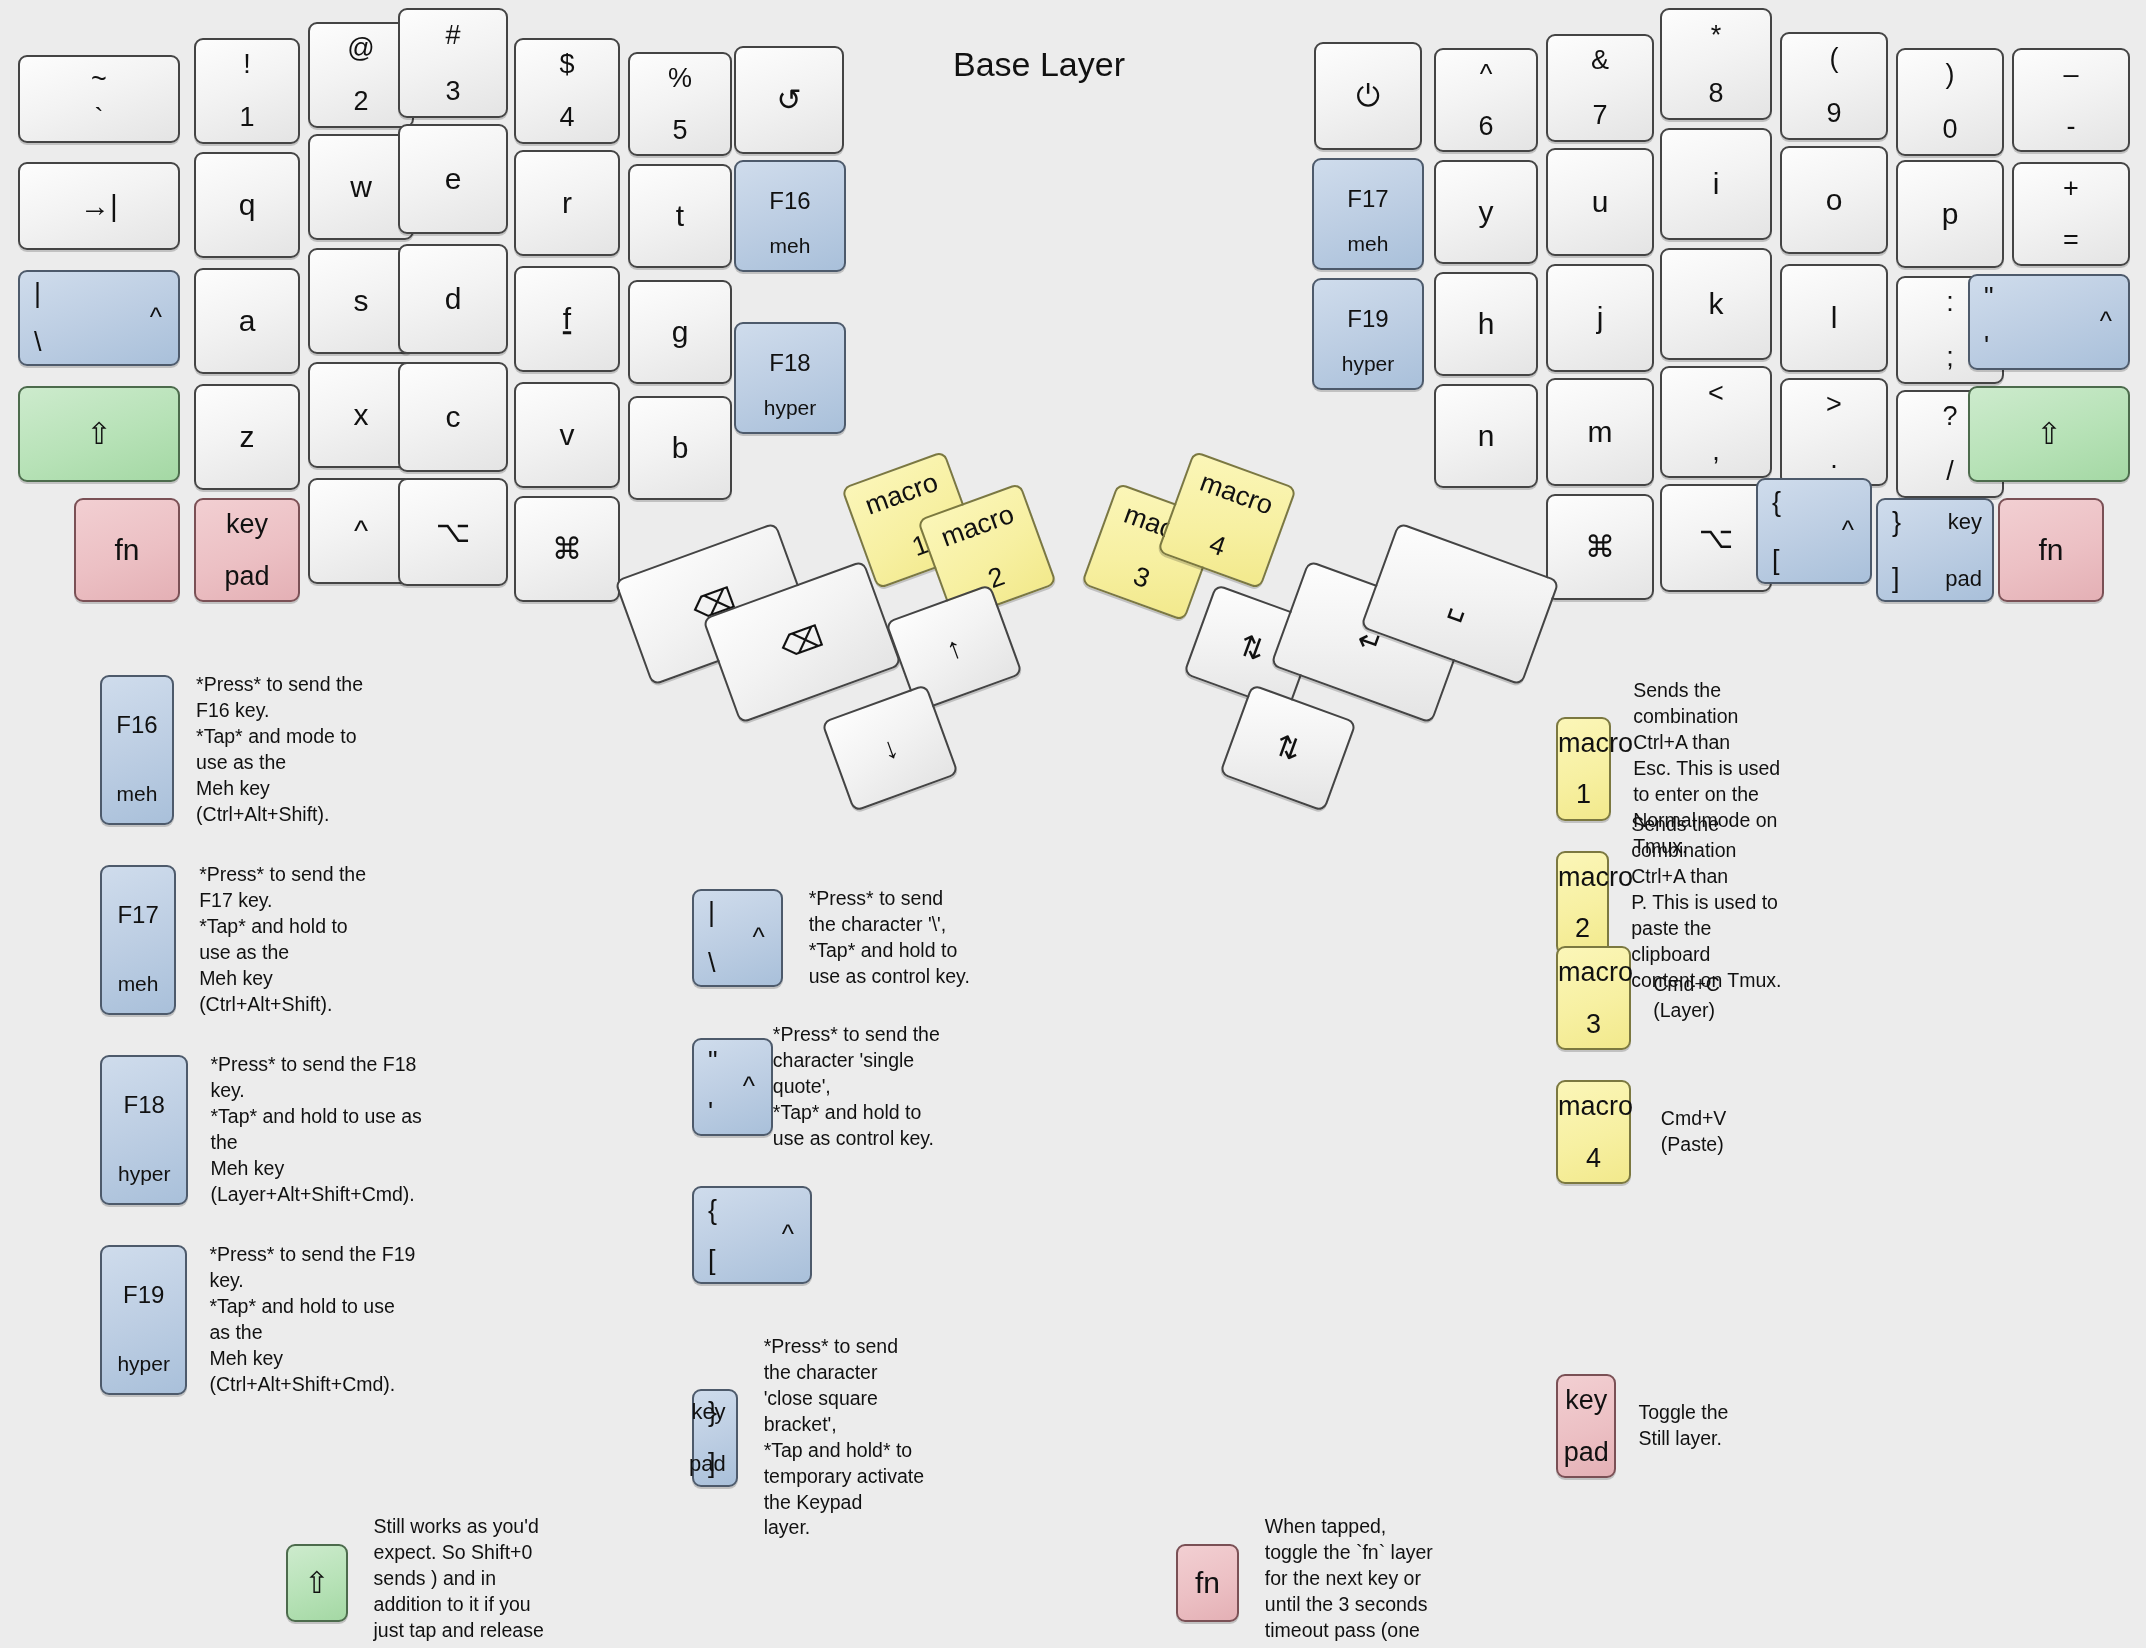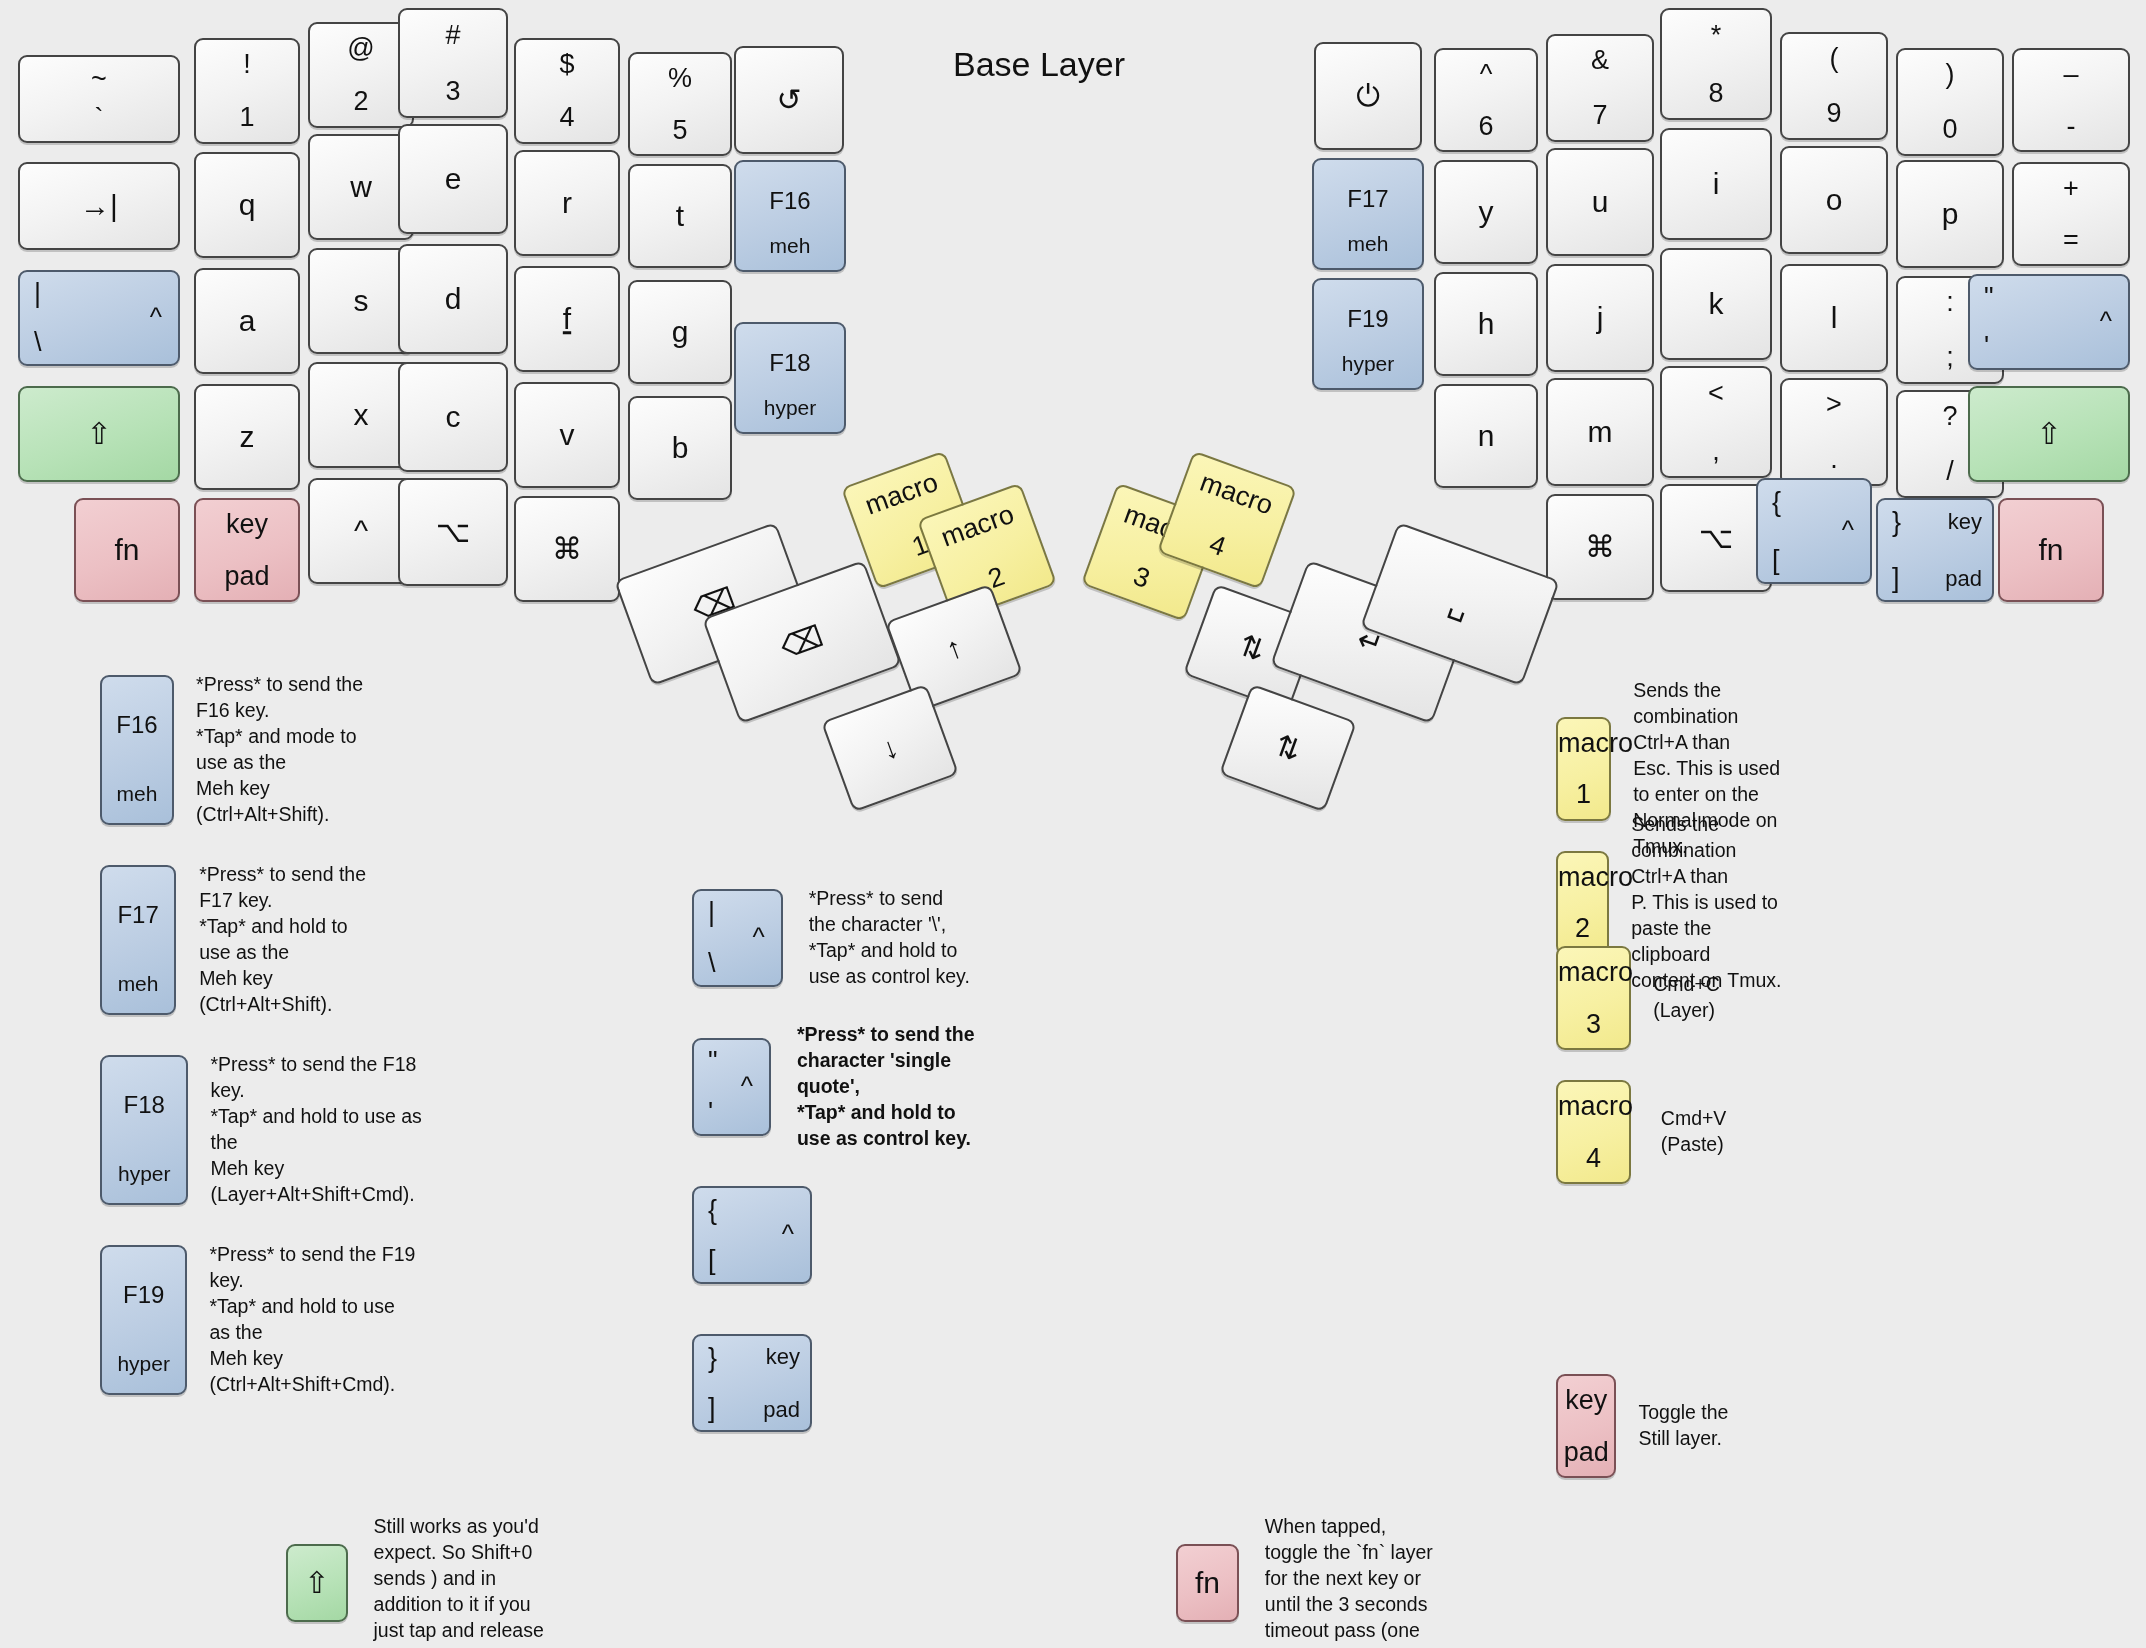--- a/index.html
+++ b/index.html
@@ -379,37 +379,40 @@
       </div>
       <div class="leg" style="position: relative; margin-left: 26px; max-width: 600px;">*Press* to send the character '\',
 *Tap* and hold to use as control key.</div>
     </div>
     <div style="position: absolute; left: 0px; top: 136px; display: flex; align-items: center;">
       <div class="key blue" style="width: 172px; height: 98px; position: relative;">
         <div class="lbl u" style="text-align: left; left: 14px; right: auto; top: 8%;">"</div>
         <div class="lbl d" style="text-align: left; left: 14px; right: auto; bottom: 8%;">'</div>
         <div class="lbl" style="top: 50%; transform: translateY(-50%); right: 16px; left: auto; text-align: right; font-size: 26px;">^</div>
       </div>
-      <div class="leg" style="position: relative; margin-left: 26px; max-width: 600px; font-weight: bold;">*Press* to send the character 'single quote',
+      <div class="leg" style="position: relative; max-width: 600px;">*Press* to send the character 'single quote',
 *Tap* and hold to use as control key.</div>
     </div>
     <div style="position: absolute; left: 0px; top: 300px; display: flex; align-items: center;">
       <div class="key blue" style="width: 120px; height: 98px; position: relative;">
         <div class="lbl u" style="text-align: left; left: 14px; right: auto; top: 8%;">{</div>
         <div class="lbl d" style="text-align: left; left: 14px; right: auto; bottom: 8%;">[</div>
         <div class="lbl" style="top: 50%; transform: translateY(-50%); right: 16px; left: auto; text-align: right; font-size: 26px;">^</div>
       </div>
     </div>
     <div style="position: absolute; left: 0px; top: 448px; display: flex; align-items: center;">
       <div class="key blue" style="width: 120px; height: 98px; position: relative;">
         <div class="lbl u" style="text-align: left; left: 14px; right: auto; top: 8%;">}</div>
         <div class="lbl d" style="text-align: left; left: 14px; right: auto; bottom: 8%;">]</div>
         <div class="lbl" style="top: 10%; right: 10px; left: auto; text-align: right; font-size: 22px;">key</div>
         <div class="lbl" style="bottom: 10%; right: 10px; left: auto; text-align: right; font-size: 22px;">pad</div>
       </div>
+      <div class="leg" style="position: relative; margin-left: 26px; max-width: 600px;">*Press* to send the character 'close square bracket',
+*Tap and hold* to temporary activate the Keypad
+layer.</div>
     </div>
   </div>
 <div id="legends-right" style="position: absolute; left: 1556px; top: 678px;">
     <div style="position: absolute; left: 0px; top: 0px; display: flex; align-items: center;">
       <div class="key yellow" style="width: 104px; height: 104px; position: relative;">
         <div class="lbl u">macro</div>
         <div class="lbl d">1</div>
       </div>
       <div class="leg" style="position: relative; margin-left: 22px; max-width: 420px;">Sends the combination Ctrl+A than
 Esc. This is used to enter on the

